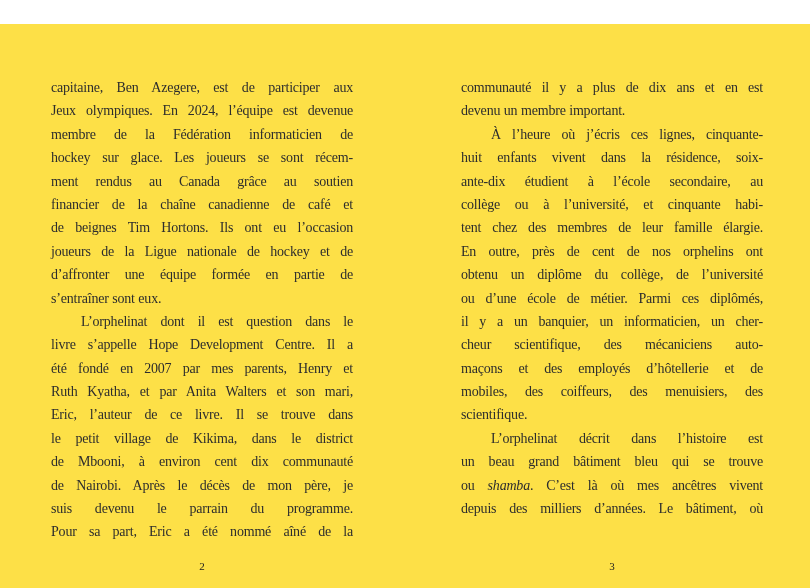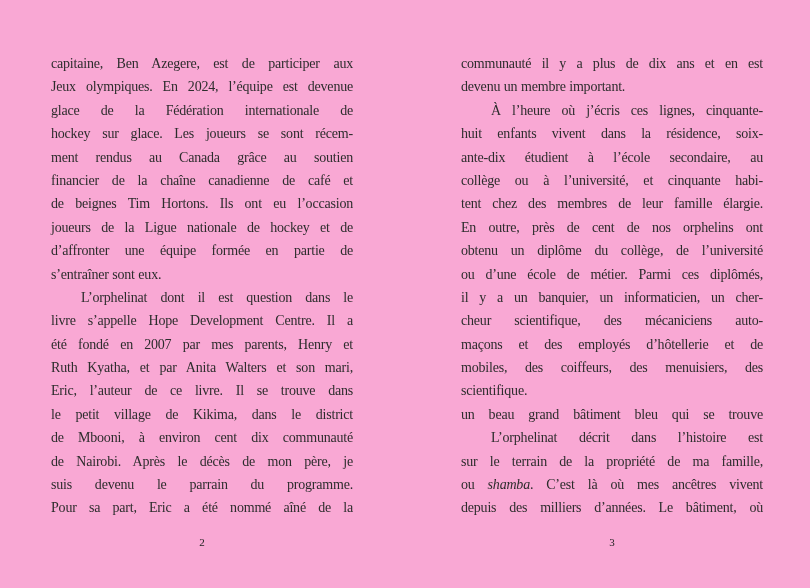--- a/index.html
+++ b/index.html
@@ -11,21 +11,22 @@
     width: 810px;
     height: 588px;
     position: relative;
     overflow: hidden;
     font-family: "Liberation Serif", "DejaVu Serif", serif;
     color: #2d2d2d;
   }
   .spread {
     position: absolute;
     inset: 0;
-    background: #f9a8d4;
+    background: #fde047;
+    margin-top: 24px;
   }
   .page-col {
     position: absolute;
     top: 52px;
     width: 302px;
     height: 510px;
   }
   .page-col.left  { left: 51px; }
   .page-col.right { left: 461px; }
   .page-text {
@@ -63,21 +64,21 @@
 </style>
 </head>
 <body>
 
 <div class="spread">
 
   <div class="page-col left">
     <div class="page-text">
         <div class="line">capitaine, Ben Azegere, est de participer aux</div>
         <div class="line">Jeux olympiques. En 2024, l’équipe est devenue</div>
-        <div class="line">glace de la Fédération internationale de</div>
+        <div class="line">membre de la Fédération informaticien de</div>
         <div class="line">hockey sur glace. Les joueurs se sont récem-</div>
         <div class="line">ment rendus au Canada grâce au soutien</div>
         <div class="line">financier de la chaîne canadienne de café et</div>
         <div class="line">de beignes Tim Hortons. Ils ont eu l’occasion</div>
         <div class="line">joueurs de la Ligue nationale de hockey et de</div>
         <div class="line">d’affronter une équipe formée en partie de</div>
         <div class="line end">s’entraîner sont eux.</div>
         <div class="line indent">L’orphelinat dont il est question dans le</div>
         <div class="line">livre s’appelle Hope Development Centre. Il a</div>
         <div class="line">été fondé en 2007 par mes parents, Henry et</div>
@@ -102,22 +103,21 @@
         <div class="line">collège ou à l’université, et cinquante habi-</div>
         <div class="line">tent chez des membres de leur famille élargie.</div>
         <div class="line">En outre, près de cent de nos orphelins ont</div>
         <div class="line">obtenu un diplôme du collège, de l’université</div>
         <div class="line">ou d’une école de métier. Parmi ces diplômés,</div>
         <div class="line">il y a un banquier, un informaticien, un cher-</div>
         <div class="line">cheur scientifique, des mécaniciens auto-</div>
         <div class="line">maçons et des employés d’hôtellerie et de</div>
         <div class="line">mobiles, des coiffeurs, des menuisiers, des</div>
         <div class="line end">scientifique.</div>
+        <div class="line indent">L’orphelinat décrit dans l’histoire est</div>
         <div class="line">un beau grand bâtiment bleu qui se trouve</div>
-        <div class="line indent">L’orphelinat décrit dans l’histoire est</div>
-        <div class="line">sur le terrain de la propriété de ma famille,</div>
         <div class="line">ou <em>shamba</em>. C’est là où mes ancêtres vivent</div>
         <div class="line">depuis des milliers d’années. Le bâtiment, où</div>
       </div>
     <div class="folio">3</div>
   </div>
 
 </div>
 
 </body></html>

